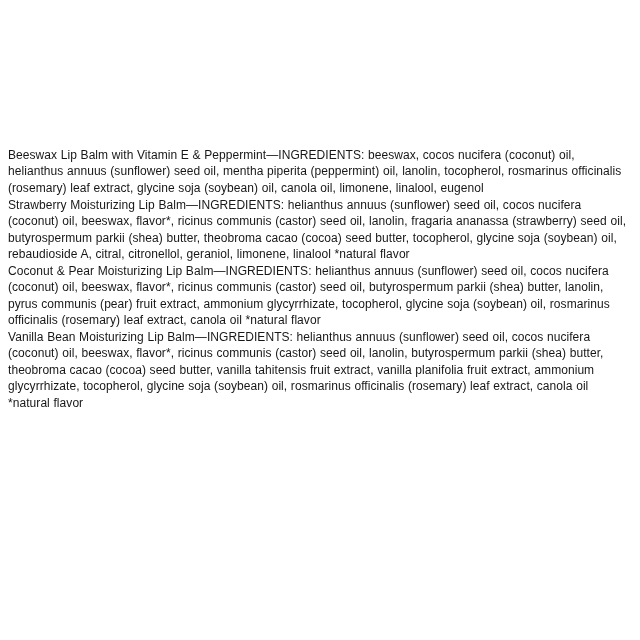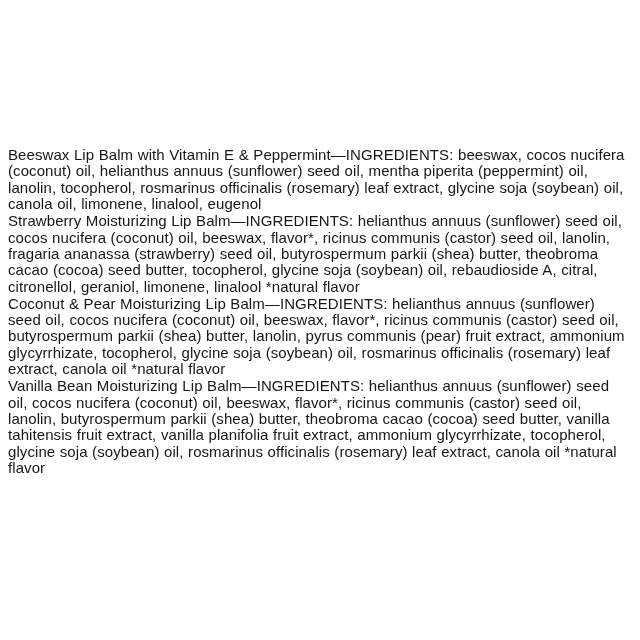--- a/index.html
+++ b/index.html
@@ -15,21 +15,21 @@
     overflow: hidden;
   }
   .page {
     position: relative;
     width: 640px;
     height: 640px;
     box-sizing: border-box;
     padding: 147px 12px 0 8px;
   }
   .ingredient-block {
-    font-size: 15px;
+    font-size: 12px;
     line-height: 16.4px;
     letter-spacing: 0.005em;
     text-align: left;
     word-spacing: 0.02em;
     color: #171717;
     margin: 0 0 0.5px 0;
   }
 </style>
 </head>
 <body>

